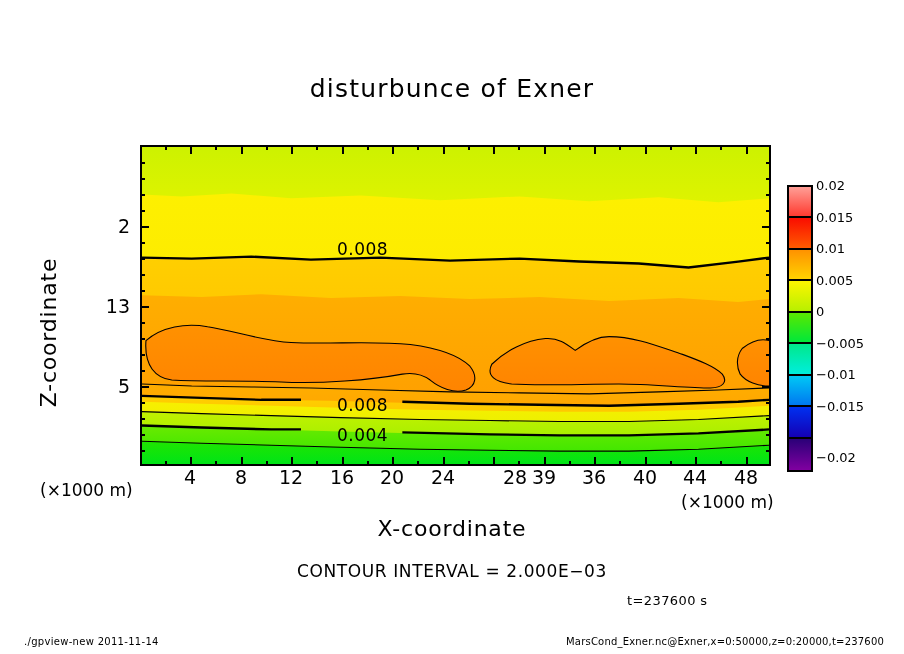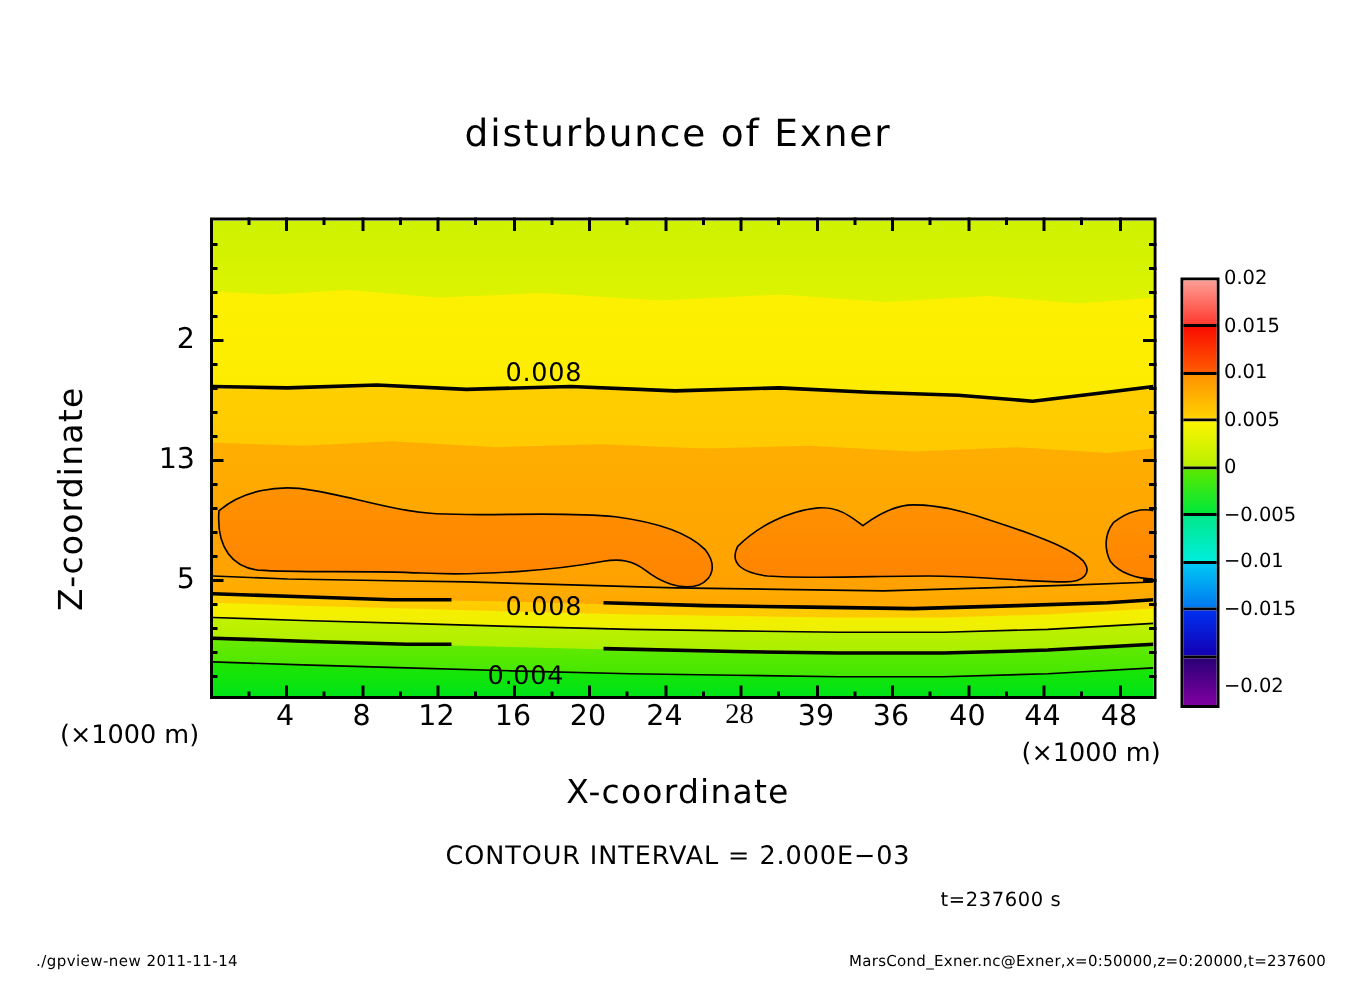--- a/index.html
+++ b/index.html
@@ -310,21 +310,21 @@
       <path d="M0,282 L60,284 L130,286 L160,286" fill="none" stroke="#000" stroke-width="2.4"></path>
       <path d="M262,289 L350,291 L420,292 L490,292 L560,290 L631,286" fill="none" stroke="#000" stroke-width="2.4"></path>
 
       <path d="M0,298 L60,300 L130,302 L200,304 L280,306 L350,307 L420,308 L490,308 L560,306 L631,302" fill="none" stroke="#000" stroke-width="1.1"></path>
     </svg>
   </div>
 </div>
 
 <div class="contour-label" style="left:337px; top:239px;">0.008</div>
 <div class="contour-label" style="left:337px; top:395px;">0.008</div>
-<div class="contour-label" style="left:325px; top:425px;margin-top:16px;">0.004</div>
+<div class="contour-label" style="left:337px; top:425px;">0.004</div>
 
 <div class="tick-x minor" style="left:165px;"></div>
 <div class="tick-x major" style="left:190px;"></div>
 <div class="tick-x minor" style="left:215px;"></div>
 <div class="tick-x major" style="left:241px;"></div>
 <div class="tick-x minor" style="left:266px;"></div>
 <div class="tick-x major" style="left:291px;"></div>
 <div class="tick-x minor" style="left:316px;"></div>
 <div class="tick-x major" style="left:342px;"></div>
 <div class="tick-x minor" style="left:367px;"></div>
@@ -368,21 +368,21 @@
 <div class="tick-xb major" style="left:695px;"></div>
 <div class="tick-xb minor" style="left:720px;"></div>
 <div class="tick-xb major" style="left:746px;"></div>
 
 <div class="xticklabel" style="left:167px;">4</div>
 <div class="xticklabel" style="left:218px;">8</div>
 <div class="xticklabel" style="left:268px;">12</div>
 <div class="xticklabel" style="left:319px;">16</div>
 <div class="xticklabel" style="left:369px;">20</div>
 <div class="xticklabel" style="left:420px;">24</div>
-<div class="xticklabel" style="left:470px;font-family:Liberation Serif, serif;">28</div>
+<div class="xticklabel" style="left:492px;">28</div>
 <div class="xticklabel" style="left:521px;">39</div>
 <div class="xticklabel" style="left:571px;">36</div>
 <div class="xticklabel" style="left:622px;text-align:center;">40</div>
 <div class="xticklabel" style="left:672px;">44</div>
 <div class="xticklabel" style="left:723px;">48</div>
 
 <div class="tick-y minor" style="top:450px;"></div>
 <div class="tick-y minor" style="top:434px;"></div>
 <div class="tick-y minor" style="top:418px;"></div>
 <div class="tick-y minor" style="top:402px;"></div>

